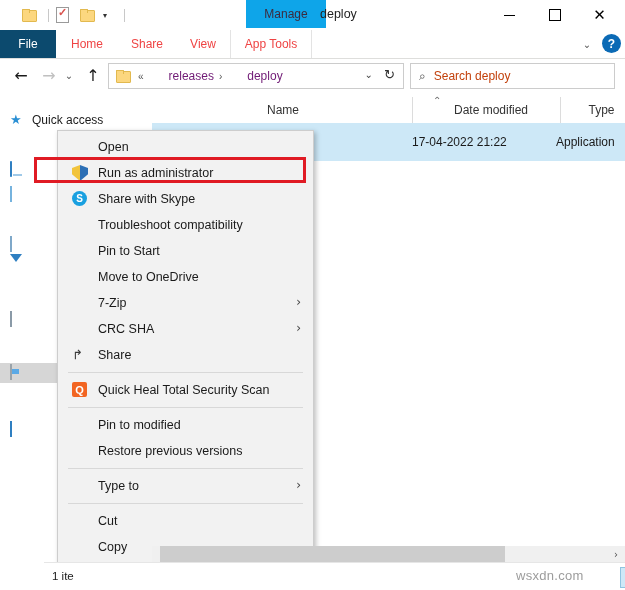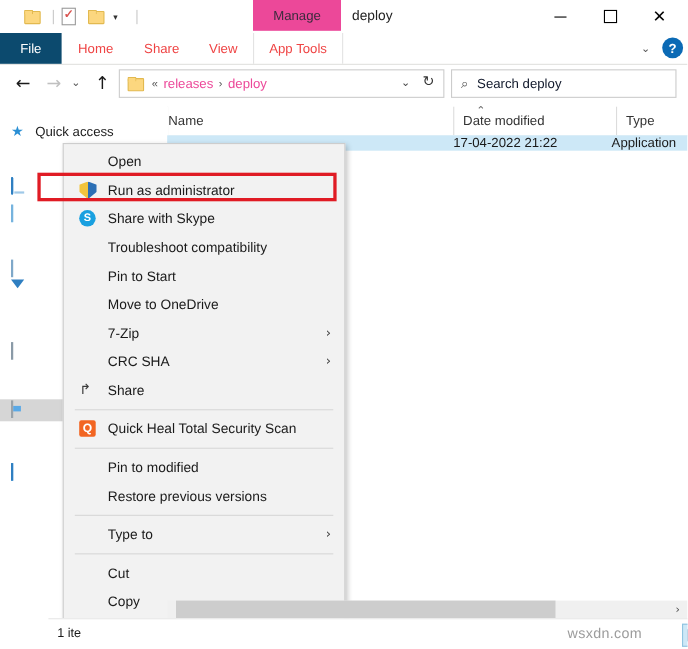--- a/index.html
+++ b/index.html
@@ -22,21 +22,21 @@
   .doc-ico:after{content:"✓";position:absolute;left:1px;top:-2px;color:#d9534f;font-size:11px;font-weight:bold;}
   .dd-arrow{font-size:8px;color:#333;margin-left:3px;}
   #win-title{position:absolute;left:320px;top:7px;font-size:12.5px;color:#222;}
   .wbtn{position:absolute;top:0;width:45px;height:30px;display:flex;align-items:center;justify-content:center;
     font-size:12px;color:#000;}
   #btn-min{left:487px;} #btn-max{left:532px;} #btn-close{left:577px;}
   .glyph-min{width:11px;height:1px;background:#000;}
   .glyph-max{width:10px;height:10px;border:1px solid #000;}
   .glyph-close{font-size:15px;line-height:15px;font-family:"DejaVu Sans",sans-serif;}
   
-  #ctx-tab-head{position:absolute;left:230px;top:0;width:80px;height:28px;background:#ec4899;
+  #ctx-tab-head{position:absolute;left:246px;top:0;width:80px;height:28px;background:#0ea5e9;
     display:flex;align-items:center;justify-content:center;color:#3c2b3e;font-size:12px;}
   
   #ribbon{position:absolute;left:0;top:30px;width:625px;height:28px;background:#fff;border-bottom:1px solid #dededc;}
   .tab{position:absolute;top:0;height:28px;display:flex;align-items:center;justify-content:center;font-size:12px;color:#ef4444;}
   #tab-file{left:0;width:56px;background:#0c4a6e;color:#fff;}
   #tab-home{left:56px;width:62px;}
   #tab-share{left:118px;width:58px;}
   #tab-view{left:176px;width:54px;}
   #tab-apptools{left:230px;width:80px;border-left:1px solid #e3e3e3;border-right:1px solid #e3e3e3;}
   #ribbon-collapse{position:absolute;left:578px;top:5px;width:18px;height:18px;display:flex;align-items:center;justify-content:center;
@@ -46,31 +46,31 @@
   
   #navbar{position:absolute;left:0;top:59px;width:625px;height:32px;background:#fff;}
   .navbtn{position:absolute;top:3px;width:26px;height:26px;display:flex;align-items:center;justify-content:center;
     font-size:16px;font-family:"DejaVu Sans",sans-serif;}
   #nav-back{left:8px;color:#1a1a1a;}
   #nav-fwd{left:36px;color:#c0c0c0;}
   #nav-recent{left:60px;font-size:10px;color:#555;width:18px;}
   #nav-up{left:80px;color:#1a1a1a;}
   #addressbox{position:absolute;left:108px;top:4px;width:294px;height:24px;border:1px solid #cccccc;background:#fff;
     display:flex;align-items:center;}
-  .crumb{font-size:12px;color:#ec4899;}
+  .crumb{font-size:12px;color:#701a75;margin-left:20px;}
   .crumb-sep{font-size:10px;color:#555;margin:0 5px;}
   #addr-dd{position:absolute;right:30px;top:5px;font-size:10px;color:#444;}
   #addr-refresh{position:absolute;right:8px;top:3px;font-size:13px;color:#333;font-family:"DejaVu Sans",sans-serif;}
   #searchbox{position:absolute;left:410px;top:4px;width:203px;height:24px;border:1px solid #cccccc;background:#fff;
     display:flex;align-items:center;}
   #search-icon{margin-left:8px;margin-right:8px;font-size:12px;color:#555;font-family:"DejaVu Sans",sans-serif;}
-  #search-ph{font-size:12px;color:#0f172a;}
+  #search-ph{font-size:12px;color:#c2410c;}
   
   #colhdr{position:absolute;left:0;top:97px;width:625px;height:26px;background:#fff;border-bottom:1px solid #e3e3e3;}
-  .col{position:absolute;top:0;height:26px;display:flex;align-items:center;font-size:12px;color:#333;}
+  .col{position:absolute;top:0;height:26px;display:flex;align-items:center;font-size:12px;color:#333;justify-content:center;}
   #col-name{left:152px;width:260px;border-left:1px solid #eee;}
   #col-date{left:412px;width:140px;border-left:1px solid #dcdcdc;padding-left:8px;}
   #col-type{left:560px;width:65px;border-left:1px solid #dcdcdc;padding-left:8px;}
   #sort-caret{position:absolute;left:280px;top:-2px;font-size:10px;color:#6a6a6a;}
   
   #sidebar{position:absolute;left:0;top:97px;width:152px;height:448px;background:#fff;border-right:1px solid #fff;}
   .side-item{position:absolute;left:10px;display:flex;align-items:center;height:20px;font-size:12px;color:#1a1a1a;}
   .side-ico{width:16px;height:16px;margin-right:6px;position:relative;flex:0 0 16px;}
   .ic-star{color:#2a8fd4;font-size:13px;line-height:16px;}
   .ic-cloud{width:15px;height:9px;background:#1f7fd4;border-radius:7px 7px 3px 3px;margin-top:4px;}
@@ -82,21 +82,21 @@
   .ic-dl{width:0;height:0;border-left:6px solid transparent;border-right:6px solid transparent;border-top:8px solid #2f7fc1;margin-top:5px;}
   .ic-mus{width:8px;height:8px;border-radius:50%;background:#2f7fc1;margin-top:4px;}
   .ic-pic{width:12px;height:10px;background:#e8eef3;border:1px solid #8a9aa7;margin-top:3px;}
   .ic-vid{width:12px;height:10px;background:#3a3a3a;margin-top:3px;}
   .ic-disk{width:13px;height:12px;background:#cfd4d8;border:1px solid #9aa3aa;margin-top:2px;}
   .ic-disk:after{content:"";position:absolute;left:2px;top:4px;width:7px;height:5px;background:#5aa9e6;}
   .ic-dvd{width:10px;height:10px;border-radius:50%;background:#8e8e8e;margin-top:3px;}
   .ic-net{width:13px;height:10px;background:#5aa9e6;border:1px solid #2f7fc1;margin-top:3px;}
   
   #filelist{position:absolute;left:152px;top:123px;width:473px;height:422px;background:#fff;}
-  #file-row{position:absolute;left:0;top:0;width:473px;height:14px;background:#cde8f7;display:flex;align-items:center;}
+  #file-row{position:absolute;left:0;top:0;width:473px;height:38px;background:#cde8f7;display:flex;align-items:center;}
   .cell{position:absolute;font-size:12px;color:#1a1a1a;}
   #cell-date{left:260px;}
   #cell-type{left:404px;}
   
   #ctxmenu{position:absolute;left:57px;top:130px;width:255px;background:#f2f2f2;border:1px solid #cdcdcd;
     box-shadow:2px 2px 5px rgba(0,0,0,.25);padding:3px 0;}
   .mi{position:relative;height:26px;display:flex;align-items:center;padding-left:40px;font-size:12.5px;color:#1a1a1a;
     box-sizing:border-box;}
   .mi.bold{font-weight:normal;}
   .mi-ico{position:absolute;left:14px;top:5px;width:16px;height:16px;}

